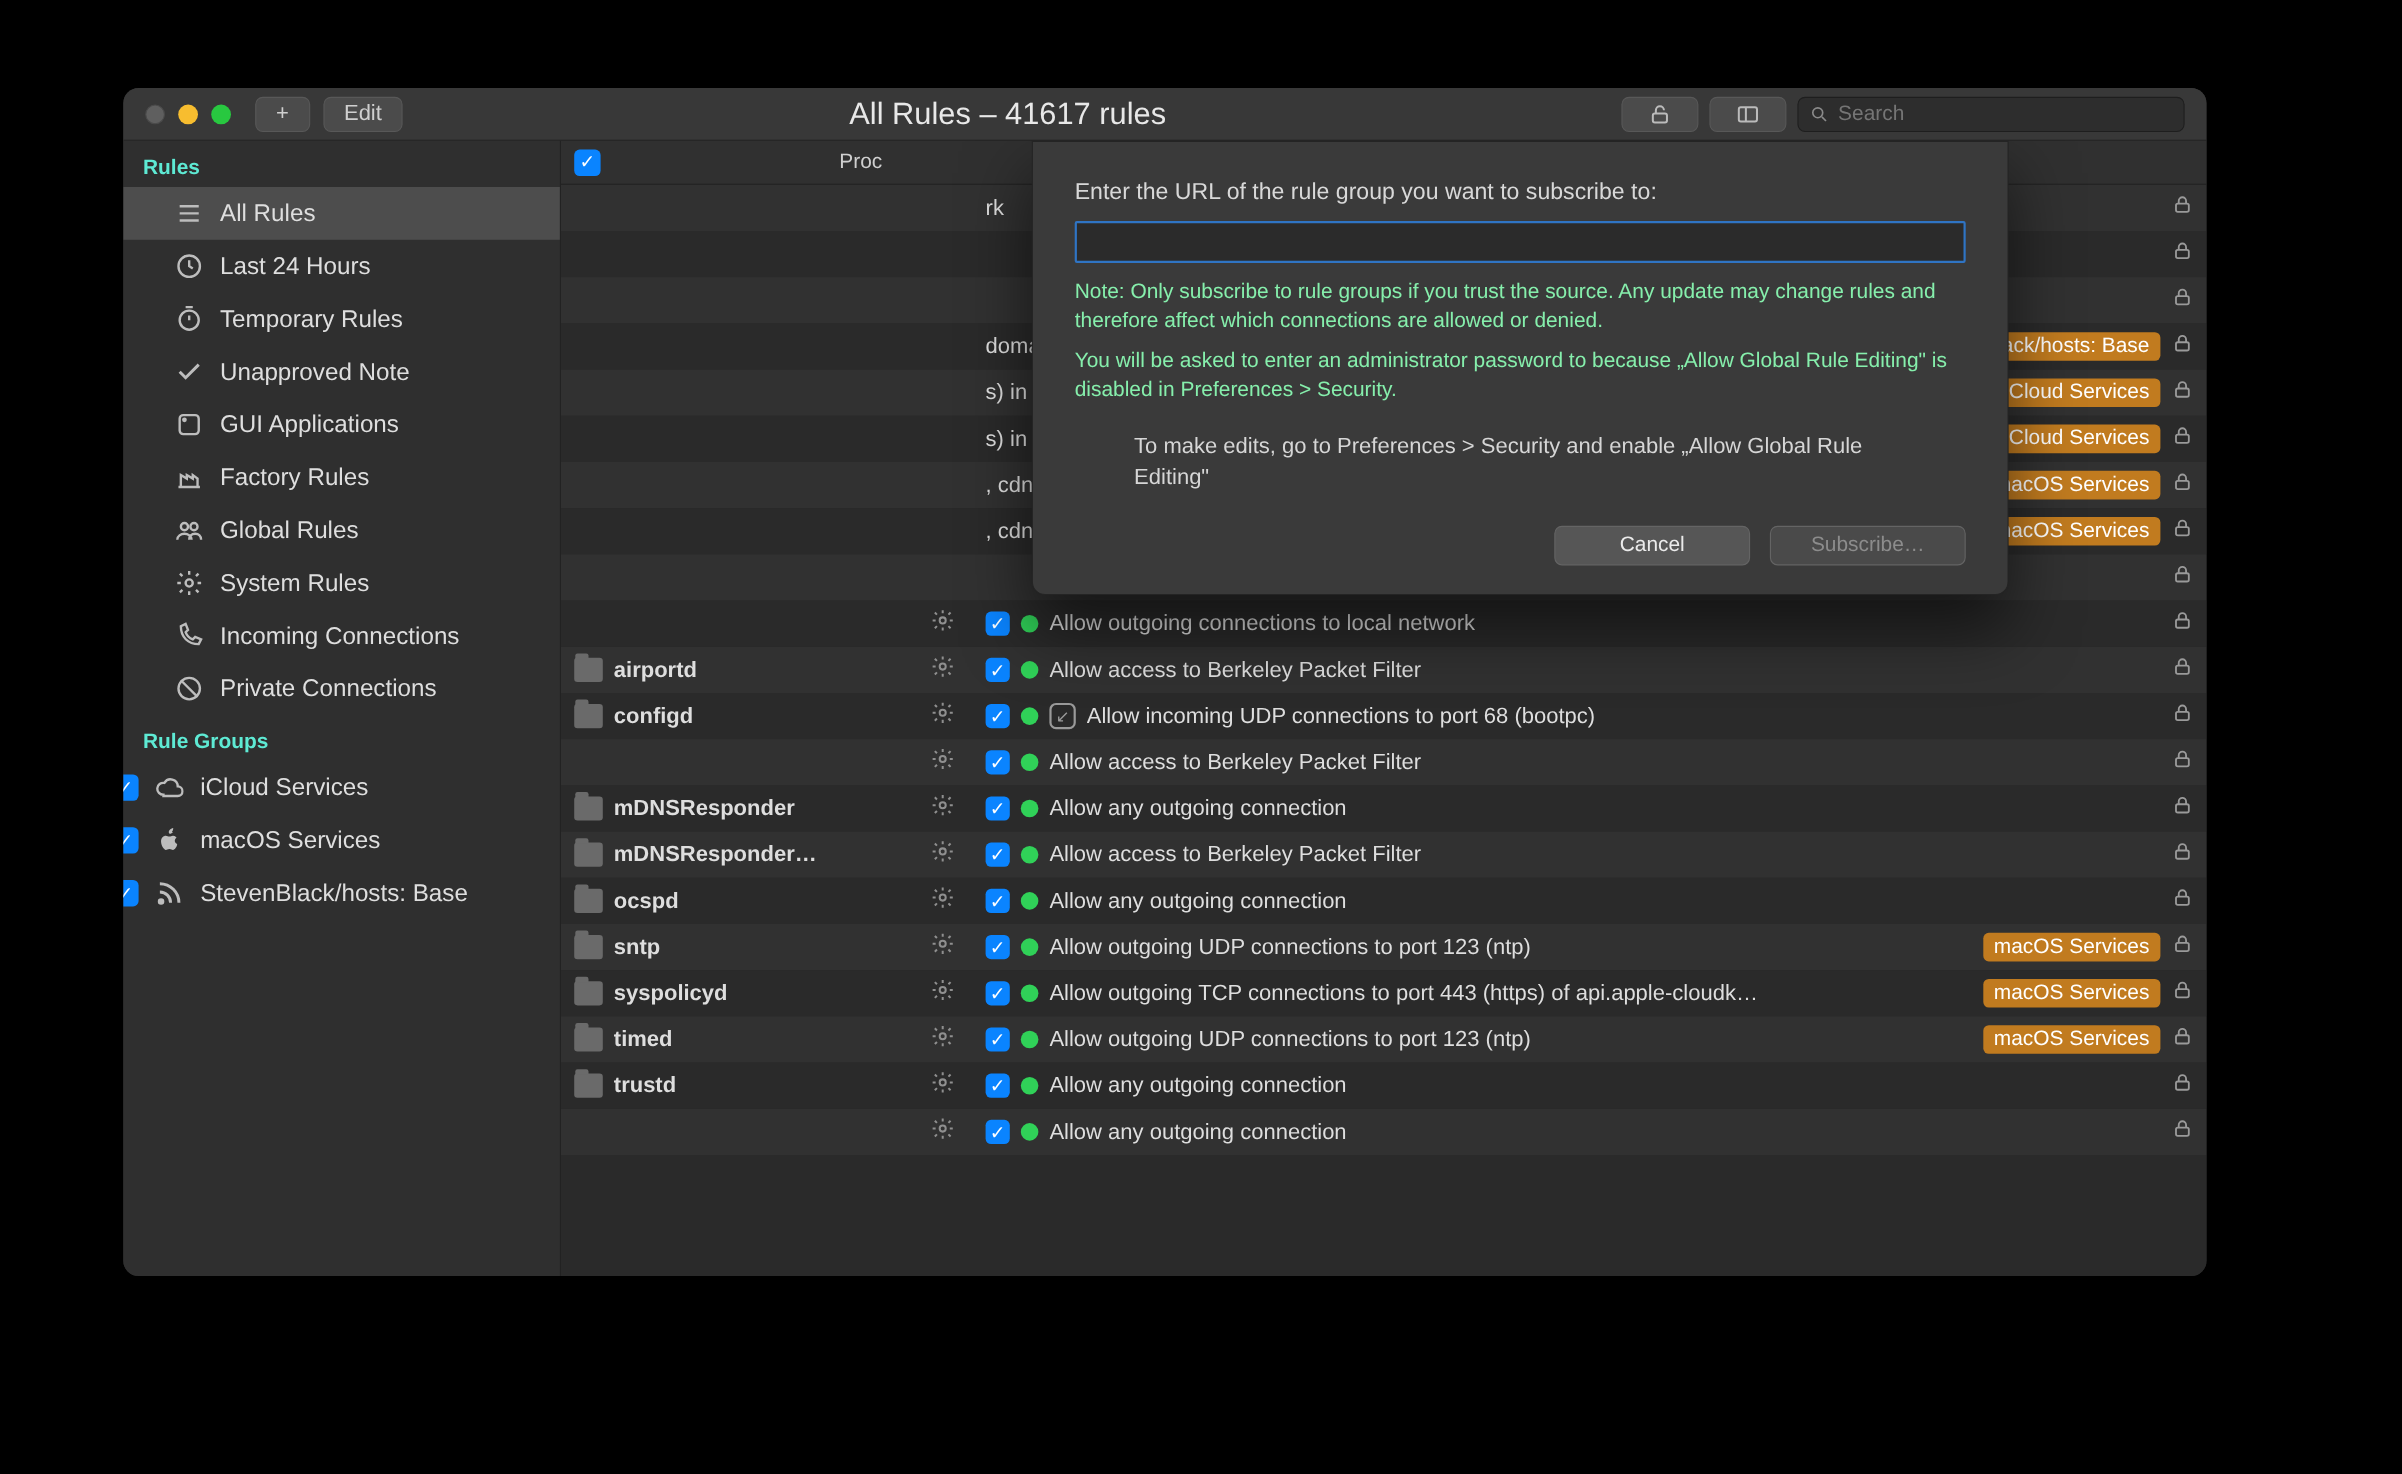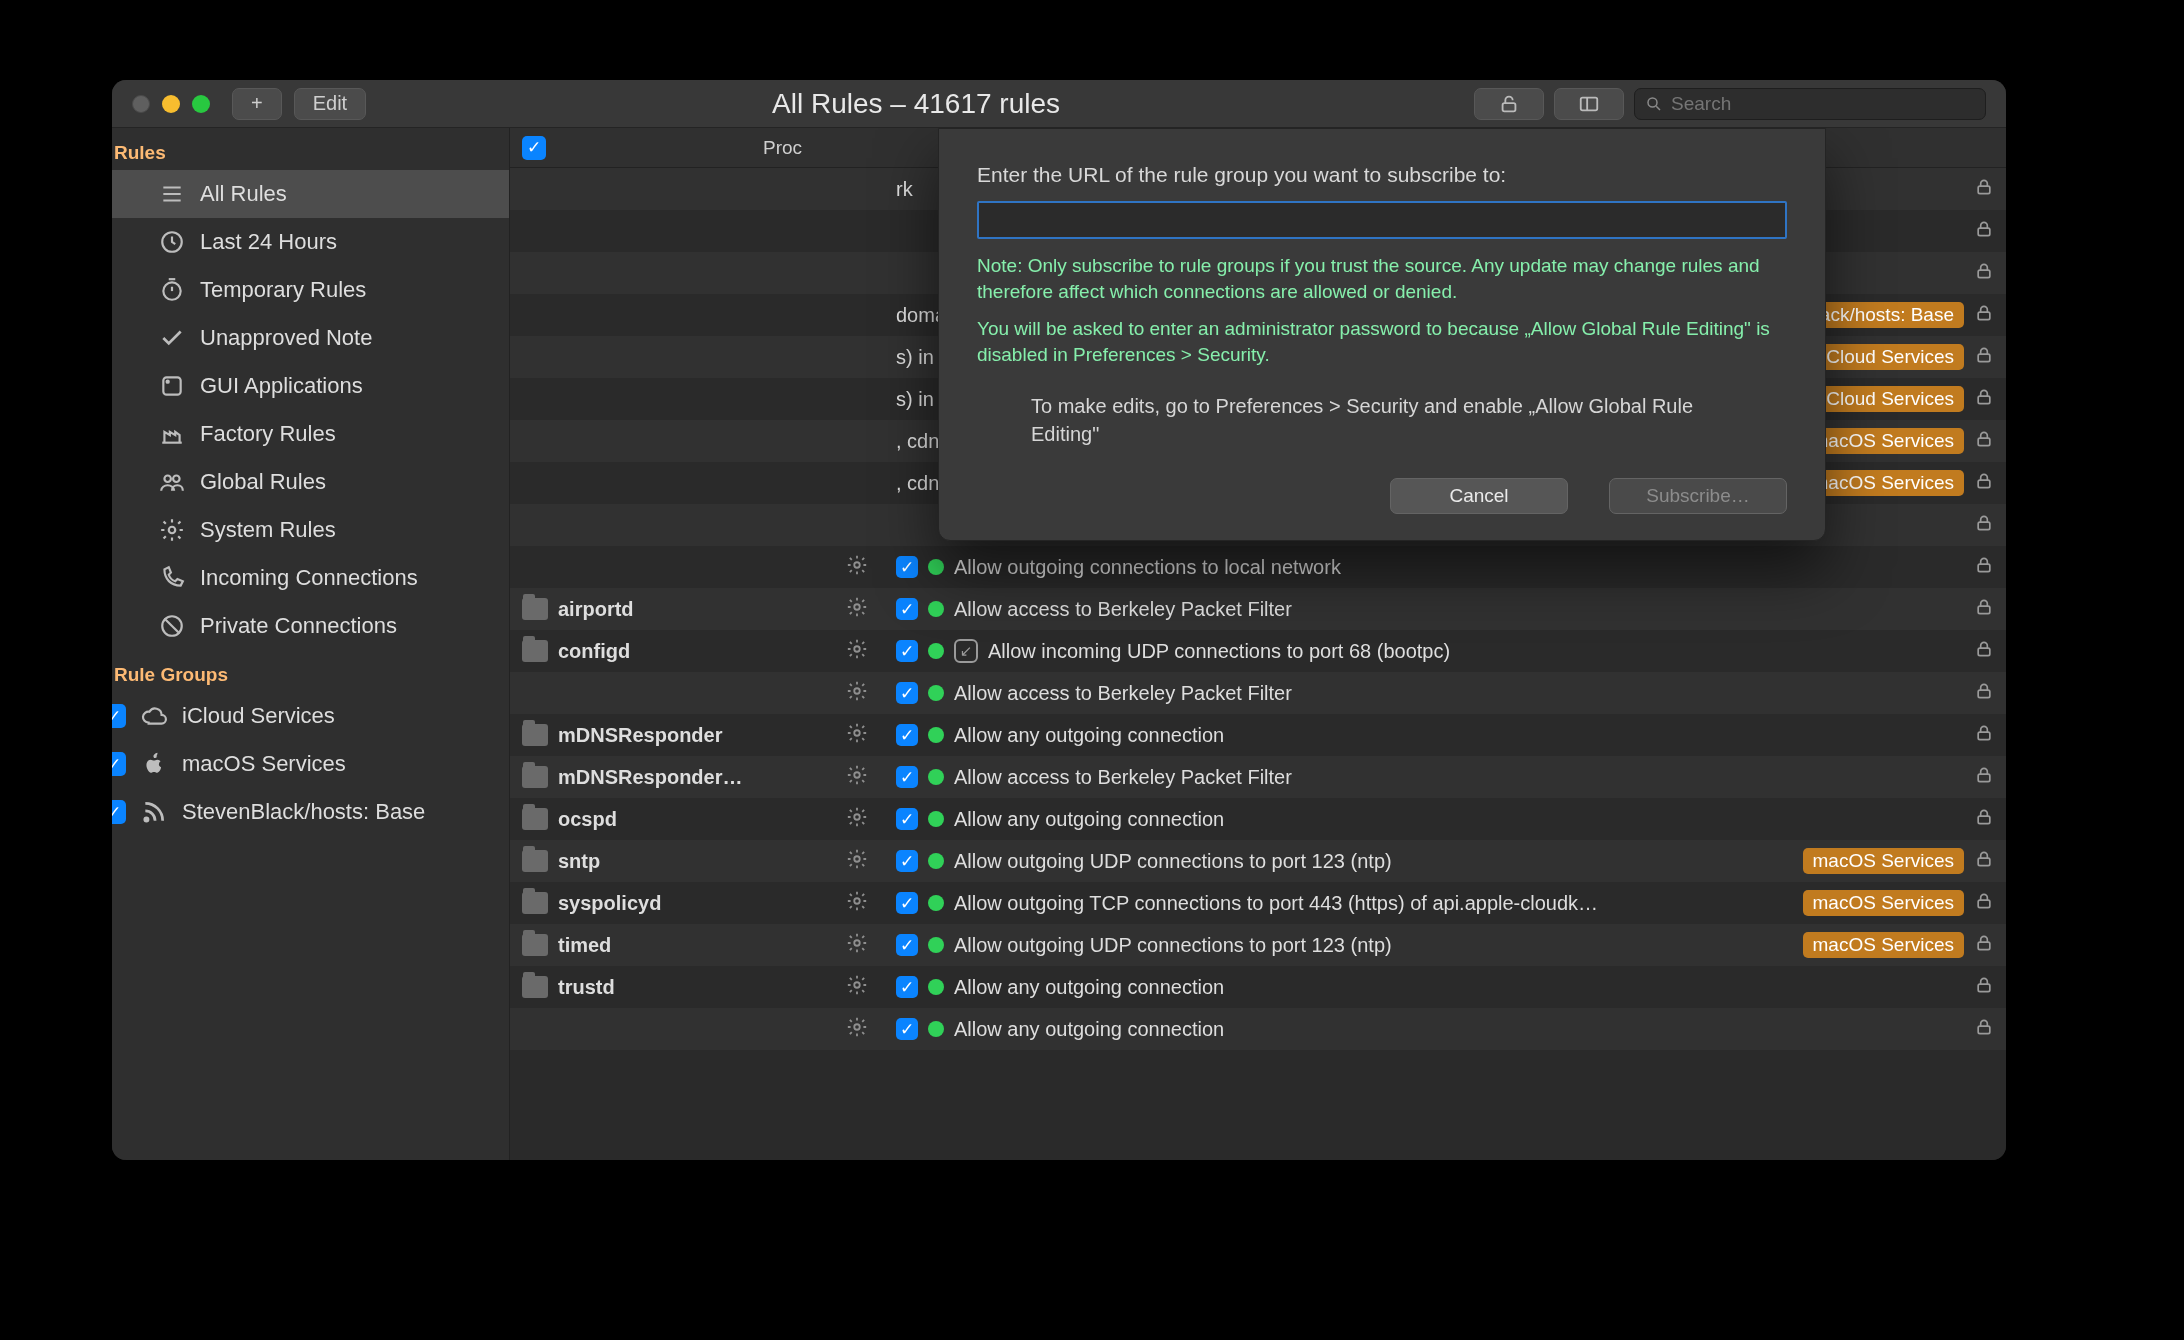--- a/index.html
+++ b/index.html
@@ -16,21 +16,21 @@
   .dot.g{background:#28c840;}
   .tbtn { height:32px; border-radius:7px; background:#4b4b4b; border:1px solid #585858; display:flex; align-items:center; justify-content:center; color:#cfcfcf; font-size:20px; padding:0 18px; margin-right:12px;}
   .title { flex:1; text-align:center; color:#e8e8e8; font-size:28px; font-weight:400; }
   .right-tools{display:flex;gap:10px;align-items:center;margin-left:20px;}
   .iconbtn{width:70px;height:32px;border-radius:7px;background:#4b4b4b;border:1px solid #585858;display:flex;align-items:center;justify-content:center;color:#bbb;}
   .search { width:352px;height:32px; border-radius:7px; background:#2d2d2d;border:1px solid #1e1e1e;display:flex;align-items:center;padding:0 10px;color:#8a8a8a; gap:8px;font-size:20px;}
   .search input{flex:1;background:transparent;border:none;outline:none;color:#ddd;font-size:19px;}
   
   .body{display:flex;height:calc(100% - 48px);}
   .sidebar{width:398px;background:#2f2f2f;border-right:1px solid #222;overflow:auto;}
-  .sec-head{color:#fdba74;font-size:19px;font-weight:600;padding:14px 2px 6px;}
+  .sec-head{color:#5eead4;font-size:19px;font-weight:600;padding:14px 18px 6px;}
   .sitem{display:flex;align-items:center;gap:14px;padding:8px 22px 8px 46px;font-size:22px;color:#dedede;height:48px;}
   .sitem.sel{background:#4d4d4d;}
   .gcheck{width:24px;height:24px;border-radius:5px;background:#0a84ff;display:flex;align-items:center;justify-content:center;margin-left:-28px;}
   .gitem{display:flex;align-items:center;gap:14px;padding:8px 22px 8px 18px;font-size:22px;color:#dedede;height:48px;}
   .icn{width:28px;height:28px;display:flex;align-items:center;justify-content:center;color:#bdbdbd;flex:none;}
   .icn svg{width:26px;height:26px;}
   
   .main{flex:1;display:flex;flex-direction:column;background:#2a2a2a;overflow:hidden;position:relative;}
   .headerrow{display:flex;height:40px;background:#303030;border-bottom:1px solid #222;}
   .h1{width:245px;display:flex;align-items:center;padding-left:12px;}
@@ -52,21 +52,21 @@
   .badge{background:#c17b1f;color:#fff;padding:2px 10px;border-radius:5px;font-size:19px;flex:none;}
   .lock{color:#9a9a9a;font-size:20px;flex:none;}
   .incoming{width:24px;height:24px;border:2px solid #9a9a9a;border-radius:6px;display:flex;align-items:center;justify-content:center;color:#9a9a9a;font-size:15px;flex:none;}
   
   .modal{position:absolute;left:428px;top:0;width:888px;background:#3a3a3a;border:1px solid #242424;border-radius:0 0 12px 12px;box-shadow:0 30px 60px rgba(0,0,0,.55);padding:34px 38px 26px;color:#d2d2d2;z-index:20;}
   .modal .prompt{font-size:21px;color:#d8d8d8;margin-bottom:14px;}
   .modal input.url{width:100%;height:38px;background:#2b2b2b;border:2px solid #2f74c4;border-radius:2px;outline:none;color:#ddd;font-size:19px;padding:4px 8px;margin-bottom:14px;}
   .modal .note{font-size:19px;color:#86efac;line-height:1.35;margin-bottom:12px;}
   .modal .tip{font-size:20px;color:#d6d6d6;padding:12px 54px;line-height:1.4;margin-bottom:18px;}
   .modal .actions{display:flex;justify-content:flex-end;gap:18px;}
-  .mbtn{height:36px;min-width:178px;border-radius:7px;background:#565656;border:1px solid #646464;color:#eaeaea;font-size:19px;display:flex;align-items:center;justify-content:center;margin-left:23px;}
+  .mbtn{height:36px;min-width:178px;border-radius:7px;background:#565656;border:1px solid #646464;color:#eaeaea;font-size:19px;display:flex;align-items:center;justify-content:center;}
   .mbtn.dis{color:#8c8c8c;background:#4a4a4a;}
   
   .chkmark{color:#fff;font-size:17px;line-height:1;}
 </style>
 </head>
 <body>
 
 <div class="window">
   <div class="titlebar">
     <div class="traffic">

